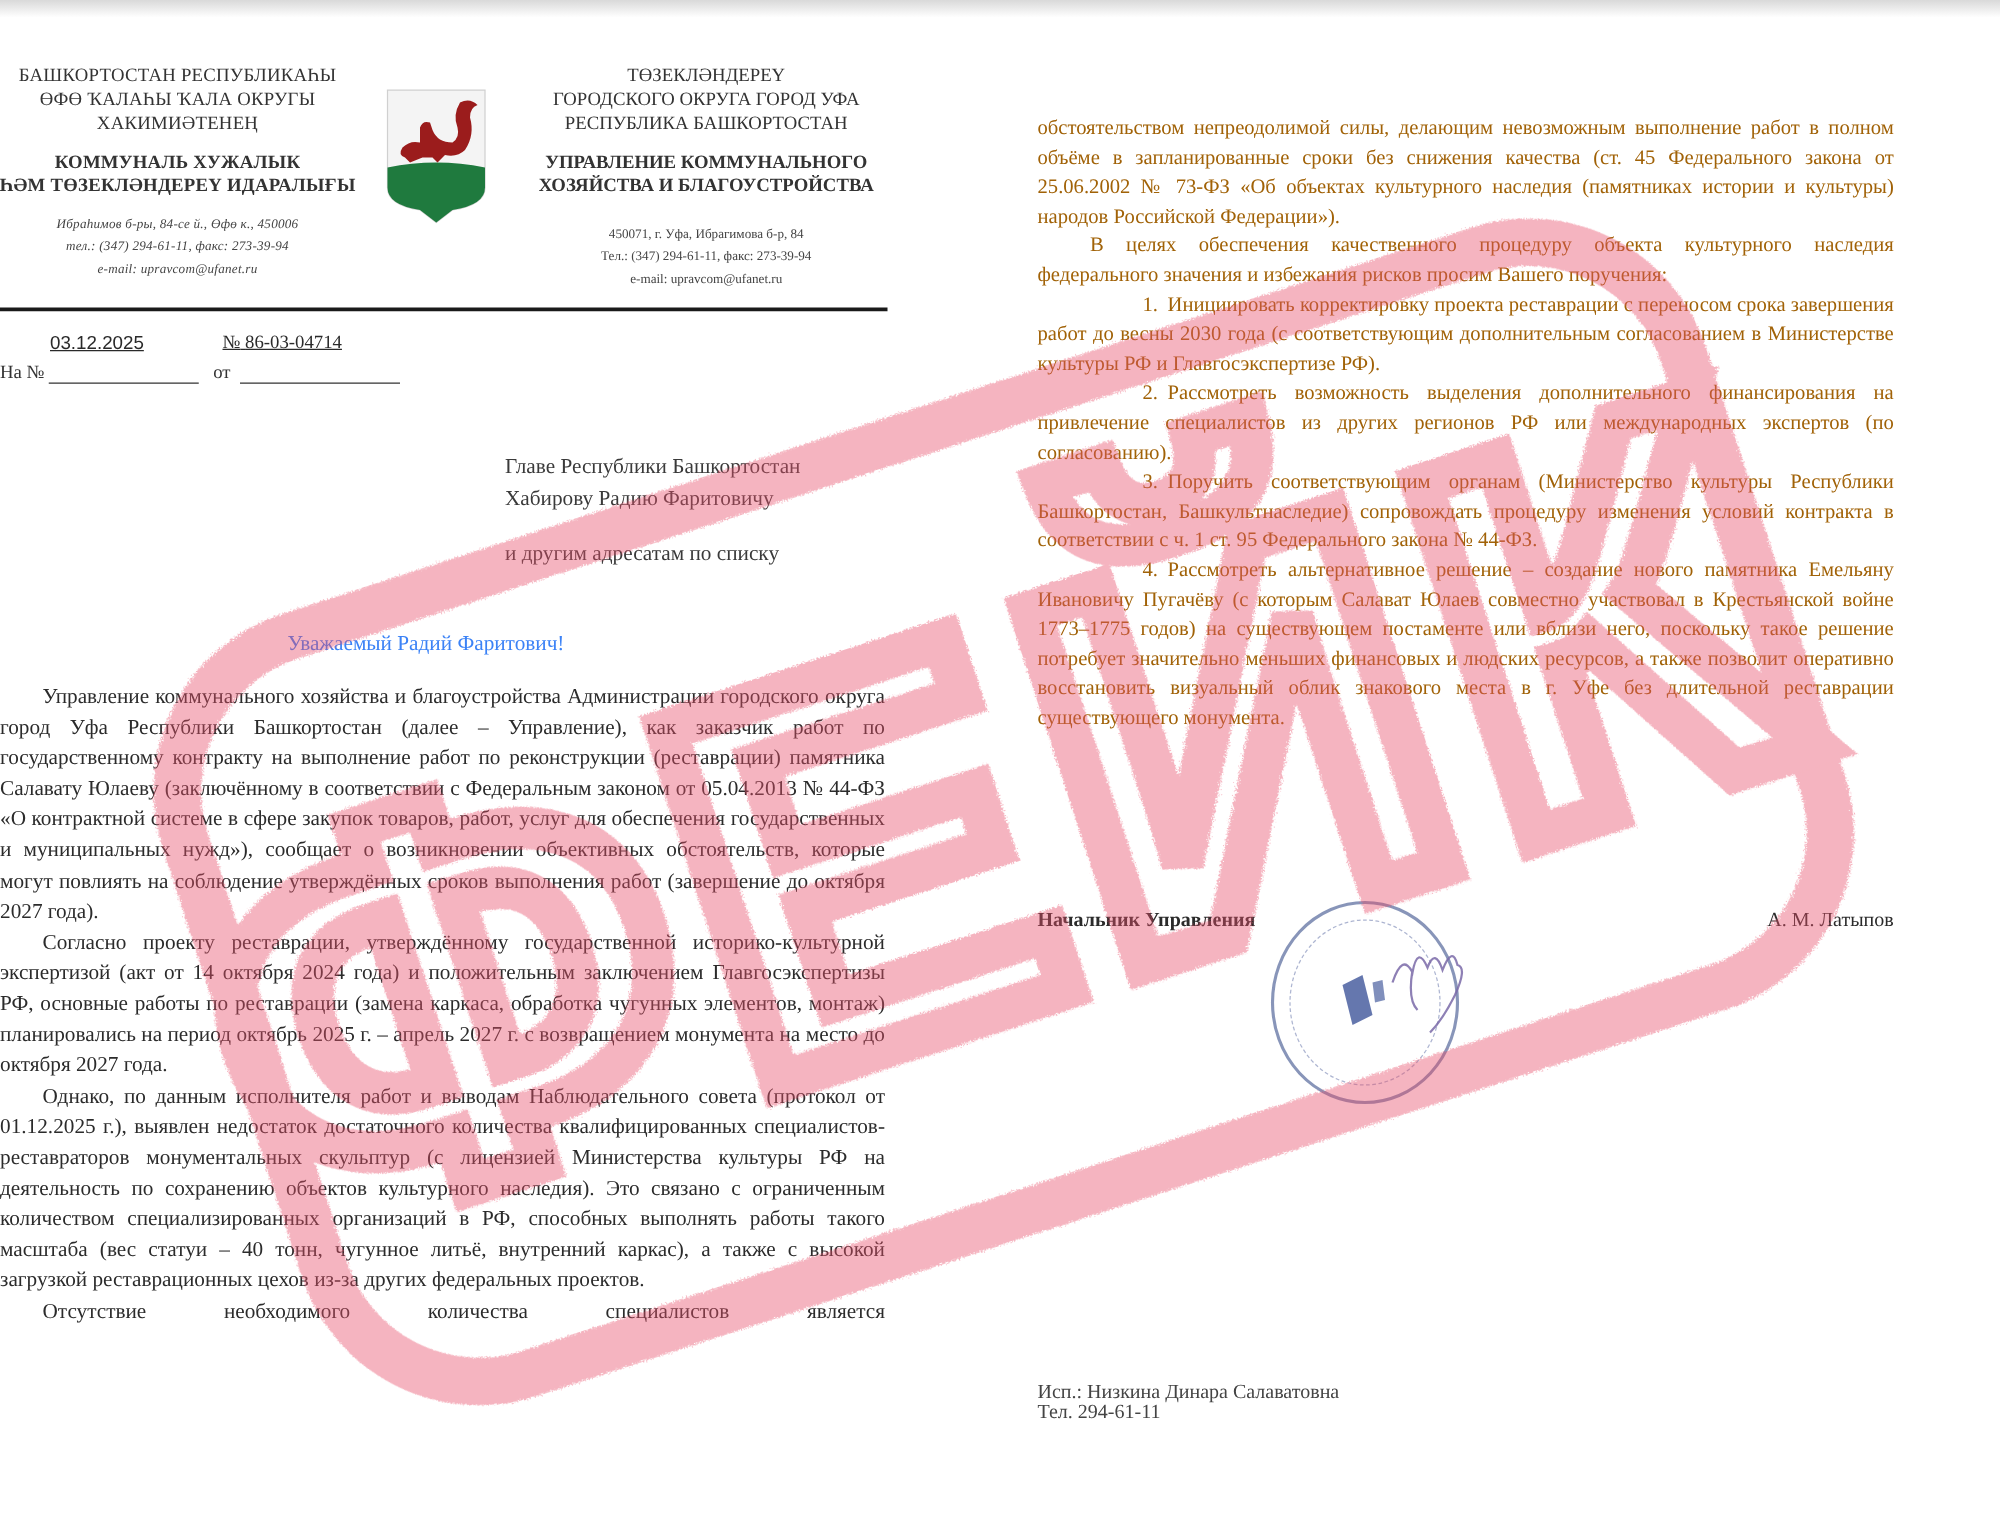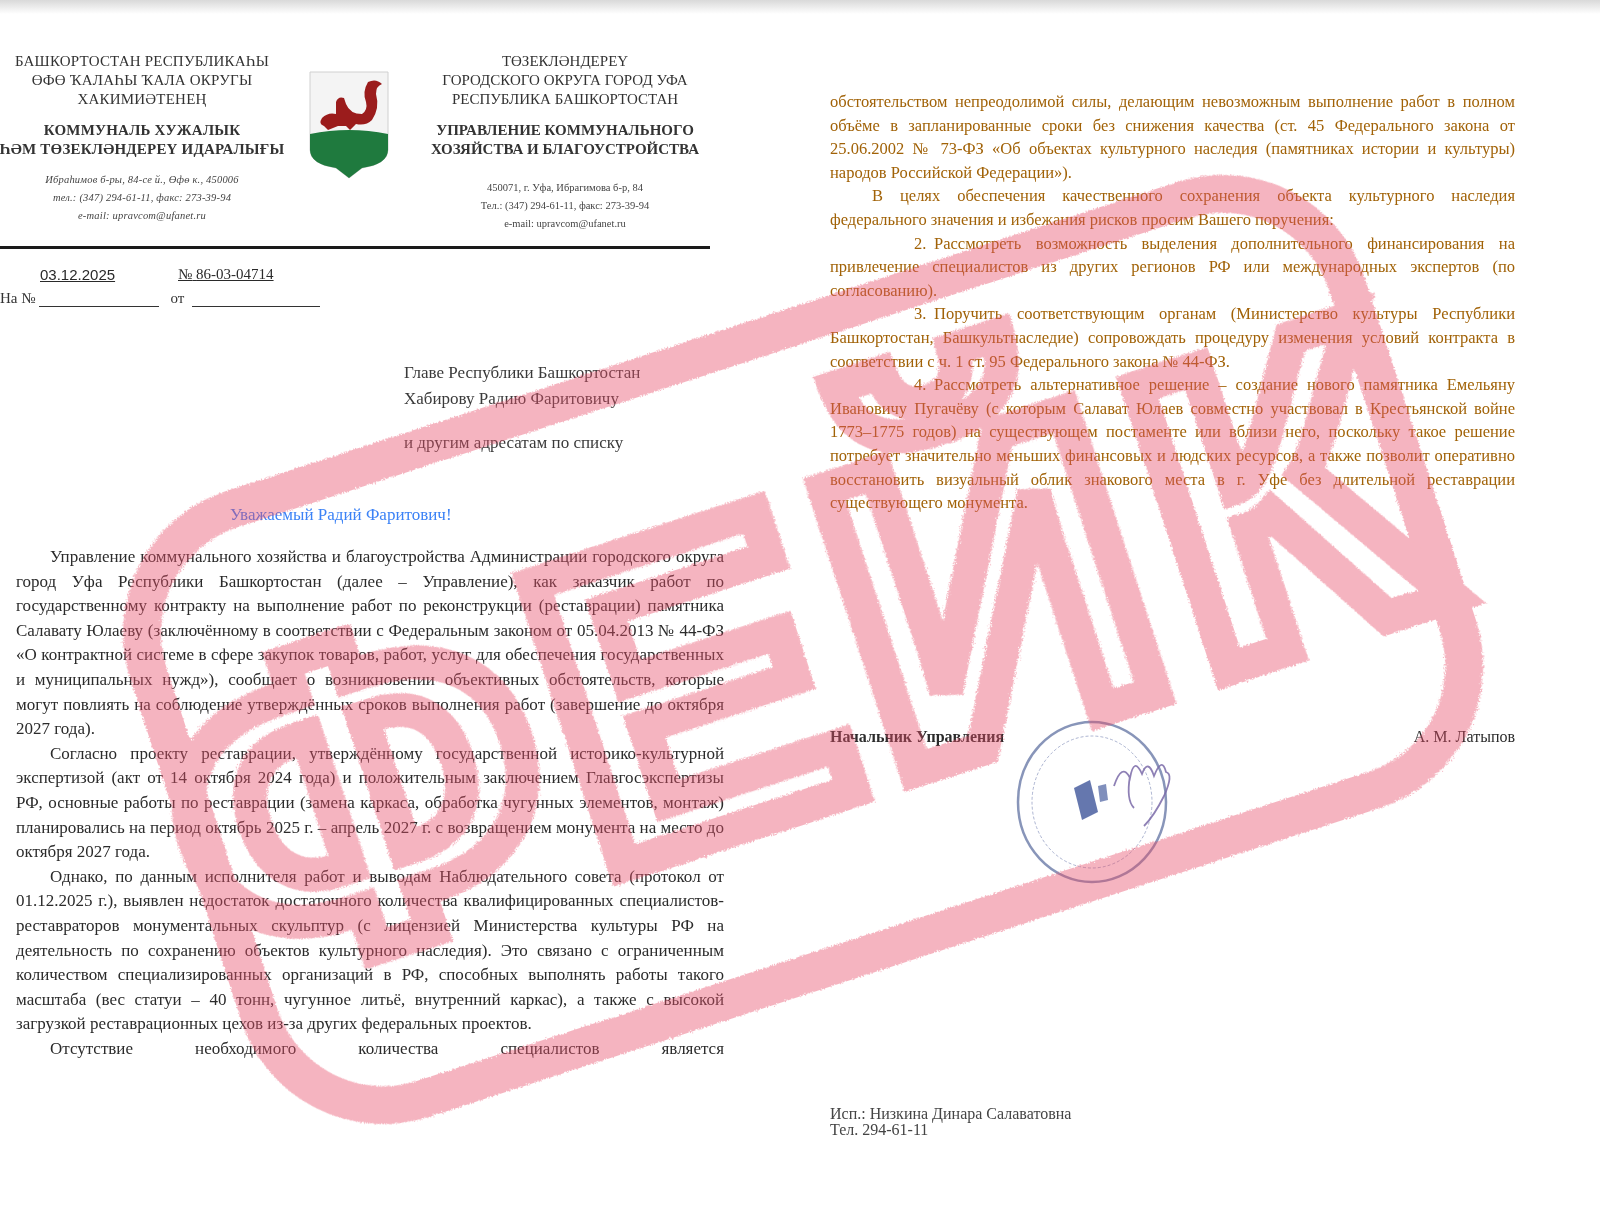--- a/index.html
+++ b/index.html
@@ -22,21 +22,21 @@
 
   .reg-line { position: absolute; left: 0; font-size: 15px; color: #333; }
   .reg-date { position: absolute; left: 40px; top: 266px; font-family: "Liberation Sans", sans-serif; font-size: 15px; text-decoration: underline; }
   .reg-num { position: absolute; left: 178px; top: 266px; font-family: Liberation Serif, serif; font-size: 15px; text-decoration: underline; }
   .ul { display: inline-block; border-bottom: 1px solid #333; vertical-align: bottom; height: 14px; }
 
   .addressee { position: absolute; left: 404px; top: 360px; font-size: 17px; line-height: 26px; color: #3a3a3a; }
   .addressee-others { position: absolute; left: 404px; top: 433px; font-size: 17px; color: #3a3a3a; }
   .salutation { position: absolute; left: 230px; top: 505px; font-size: 17px; color: #3b82f6; }
 
-  .col-left { position: absolute; left: 0; top: 545px; width: 708px; font-size: 17px; line-height: 24.6px; text-align: justify; color: #2b2b2b; padding-left: 16px; }
+  .col-left { position: absolute; left: 0; top: 545px; width: 708px; font-size: 17px; line-height: 24.6px; text-align: justify; color: #2b2b2b; }
   .col-left p { margin: 0; text-indent: 34px; }
 
   .col-right { position: absolute; left: 830px; top: 90px; width: 685px; font-size: 16.5px; line-height: 23.6px; text-align: justify; color: #a16207; }
   .col-right p { margin: 0; }
   .col-right .indent { text-indent: 42px; }
   .item-num { display: inline-block; width: 62px; }
 
   .signature-row { position: absolute; left: 830px; top: 728px; width: 685px; font-size: 16px; color: #2b2b2b; }
   .sig-title { position: absolute; left: 0; top: 0; font-weight: bold; }
   .sig-name { position: absolute; right: 0; top: 0; }
@@ -112,21 +112,22 @@
 
   <div class="col-left" data-name="letter-body">
     <p data-name="paragraph">Управление коммунального хозяйства и благоустройства Администрации городского округа город Уфа Республики Башкортостан (далее – Управление), как заказчик работ по государственному контракту на выполнение работ по реконструкции (реставрации) памятника Салавату Юлаеву (заключённому в соответствии с Федеральным законом от 05.04.2013 № 44-ФЗ «О контрактной системе в сфере закупок товаров, работ, услуг для обеспечения государственных и муниципальных нужд»), сообщает о возникновении объективных обстоятельств, которые могут повлиять на соблюдение утверждённых сроков выполнения работ (завершение до октября 2027 года).</p>
     <p data-name="paragraph">Согласно проекту реставрации, утверждённому государственной историко-культурной экспертизой (акт от 14 октября 2024 года) и положительным заключением Главгосэкспертизы РФ, основные работы по реставрации (замена каркаса, обработка чугунных элементов, монтаж) планировались на период октябрь 2025 г. – апрель 2027 г. с возвращением монумента на место до октября 2027 года.</p>
     <p data-name="paragraph">Однако, по данным исполнителя работ и выводам Наблюдательного совета (протокол от 01.12.2025 г.), выявлен недостаток достаточного количества квалифицированных специалистов-реставраторов монументальных скульптур (с лицензией Министерства культуры РФ на деятельность по сохранению объектов культурного наследия). Это связано с ограниченным количеством специализированных организаций в РФ, способных выполнять работы такого масштаба (вес статуи – 40 тонн, чугунное литьё, внутренний каркас), а также с высокой загрузкой реставрационных цехов из-за других федеральных проектов.</p>
     <p data-name="paragraph" style="text-align-last: justify;">Отсутствие необходимого количества специалистов является</p>
   </div>
 
   <div class="col-right" data-name="letter-body-page-2">
     <p data-name="paragraph">обстоятельством непреодолимой силы, делающим невозможным выполнение работ в полном объёме в запланированные сроки без снижения качества (ст. 45 Федерального закона от 25.06.2002 № 73-ФЗ «Об объектах культурного наследия (памятниках истории и культуры) народов Российской Федерации»).</p>
-    <p class="indent" data-name="paragraph-request">В целях обеспечения качественного сохранения объекта культурного наследия федерального значения и избежания рисков просим Вашего поручения:</p>
+    <p class="indent" data-name="paragraph-request">В целях обеспечения качественного процедуру объекта культурного наследия федерального значения и избежания рисков просим Вашего поручения:</p>
+    <p class="indent" data-name="request-item"><span class="item-num" data-name="item-number">1.</span><span data-name="item-text">Инициировать корректировку проекта реставрации с переносом срока завершения работ до весны 2030 года (с соответствующим дополнительным согласованием в Министерстве культуры РФ и Главгосэкспертизе РФ).</span></p>
     <p class="indent" data-name="request-item"><span class="item-num" data-name="item-number">2.</span><span data-name="item-text">Рассмотреть возможность выделения дополнительного финансирования на привлечение специалистов из других регионов РФ или международных экспертов (по согласованию).</span></p>
     <p class="indent" data-name="request-item"><span class="item-num" data-name="item-number">3.</span><span data-name="item-text">Поручить соответствующим органам (Министерство культуры Республики Башкортостан, Башкультнаследие) сопровождать процедуру изменения условий контракта в соответствии с ч. 1 ст. 95 Федерального закона № 44-ФЗ.</span></p>
     <p class="indent" data-name="request-item"><span class="item-num" data-name="item-number">4.</span><span data-name="item-text">Рассмотреть альтернативное решение – создание нового памятника Емельяну Ивановичу Пугачёву (с которым Салават Юлаев совместно участвовал в Крестьянской войне 1773–1775 годов) на существующем постаменте или вблизи него, поскольку такое решение потребует значительно меньших финансовых и людских ресурсов, а также позволит оперативно восстановить визуальный облик знакового места в г. Уфе без длительной реставрации существующего монумента.</span></p>
   </div>
 
   <div class="signature-row" data-name="signature-row">
     <span class="sig-title" data-name="signatory-title">Начальник Управления</span>
     <span class="sig-name" data-name="signatory-name">А. М. Латыпов</span>
   </div>
 

